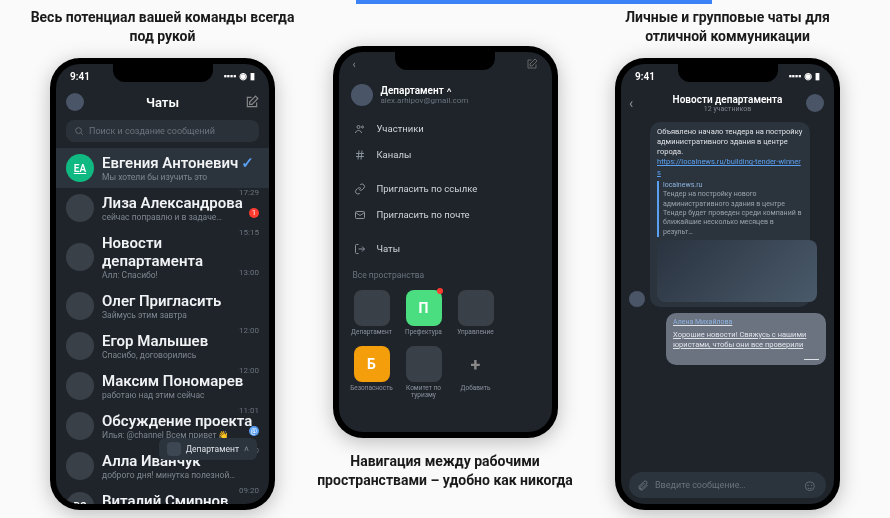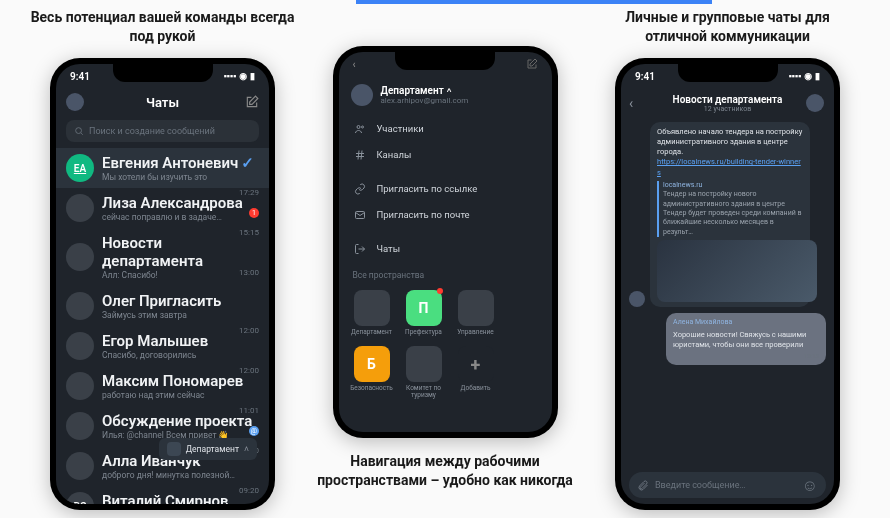--- a/index.html
+++ b/index.html
@@ -88,21 +88,21 @@
   .chat-header .back{position:absolute;left:8px;color:#8a929c;font-size:14px;}
   .chat-header .rav{position:absolute;right:10px;width:18px;height:18px;border-radius:50%;background:#4a5568;}
   .messages{padding:4px 8px;display:flex;flex-direction:column;gap:6px;overflow:hidden;}
   .msg{display:flex;gap:5px;max-width:100%;}
   .msg .mav{width:16px;height:16px;border-radius:50%;background:#4a5568;flex-shrink:0;align-self:flex-end;}
   .bubble{background:#2b333c;border-radius:10px;padding:5px 7px;font-size:7.5px;color:#dfe3e8;max-width:160px;line-height:1.35;}
   .bubble .sender{font-size:7px;color:#8fb4e0;margin-bottom:2px;}
   .bubble .link{color:#5aa0f2;text-decoration:underline;word-break:break-all;}
   .bubble .ts{font-size:6px;color:#6a737d;text-align:right;margin-top:2px;}
   .msg.mine{justify-content:flex-end;}
-  .msg.mine .bubble{background:#6b7280;}
+  .msg.mine .bubble{background:#6b7280;text-decoration:underline;}
   .attachment{width:160px;height:62px;background:linear-gradient(135deg,#2a3340,#4a5a6a);border-radius:8px;margin-top:3px;}
   .input-bar{position:absolute;bottom:6px;left:8px;right:8px;height:26px;background:#2b333c;border-radius:14px;display:flex;align-items:center;padding:0 8px;gap:6px;}
   .input-bar .ph{color:#6a737d;font-size:9px;flex:1;}
   svg{display:block;}
   .topbar{position:absolute;top:0;left:40%;right:20%;height:4px;background:#3b82f6;z-index:20;}
   .av-green{background:#10b981!important;}
   .t-green{background:#4ade80!important;}
   .t-orange{background:#f59e0b!important;}
   .t-dark{background:#1f242b!important;font-size:18px!important;color:#888!important;}
 </style>

